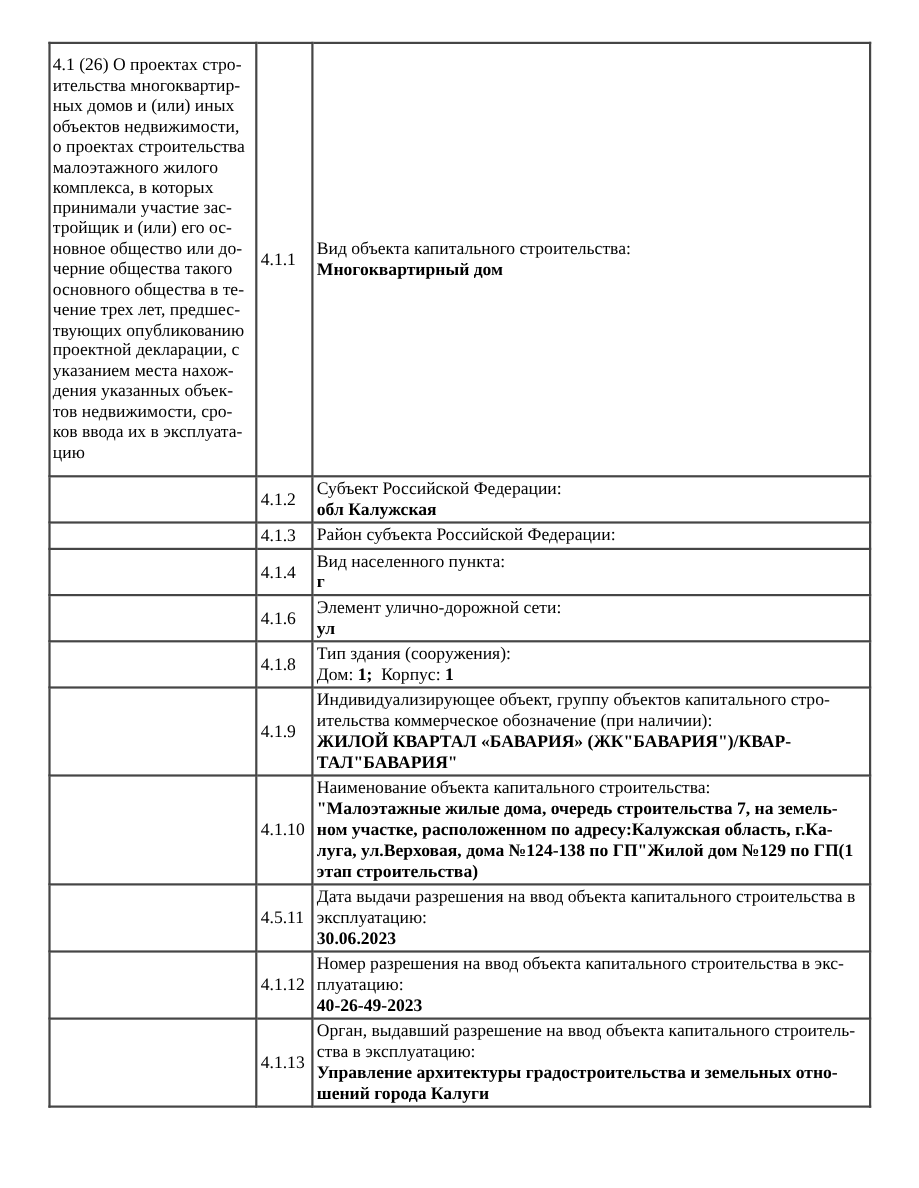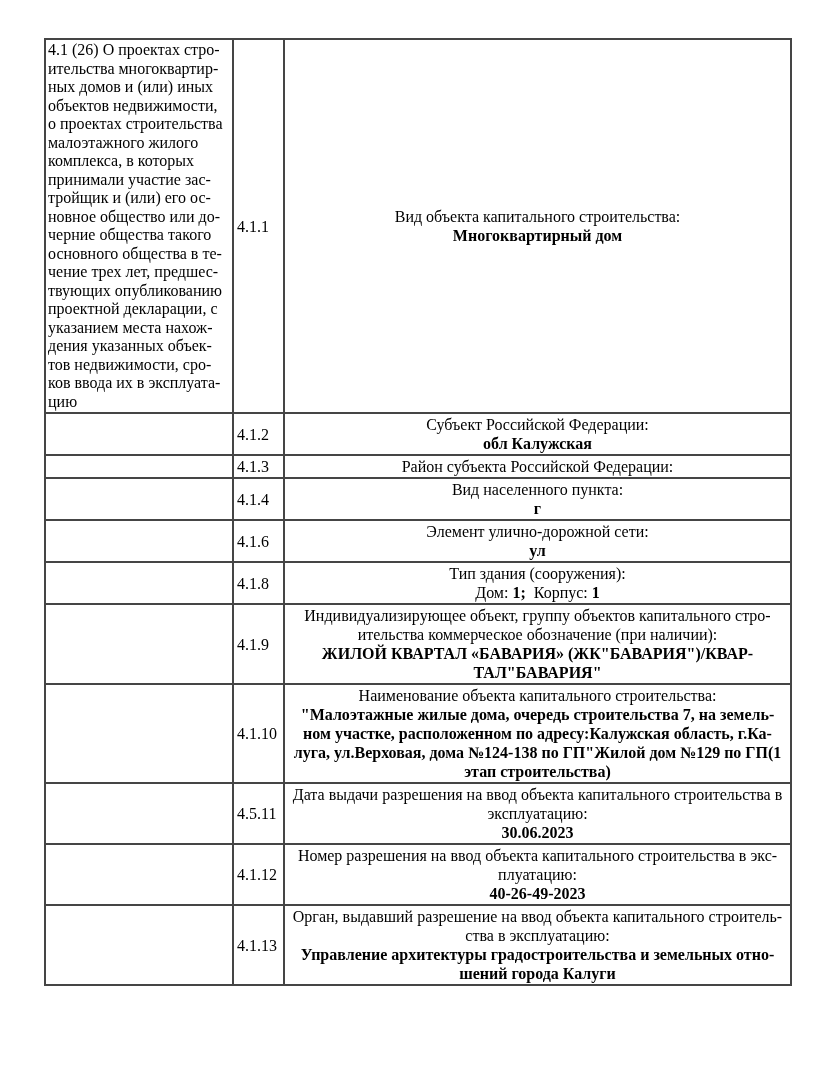--- a/index.html
+++ b/index.html
@@ -26,31 +26,30 @@
     border: 2px solid #454545;
     padding: 1px 3px;
     font-size: 16px;
     line-height: 19px;
     vertical-align: top;
     overflow: hidden;
   }
   td.desc {
     line-height: 18.5px;
     white-space: pre-line;
-    padding: 1px 2px;
+    padding: 11px 2px;
   }
   td.num {
     vertical-align: middle;
     padding-left: 3px;
     margin-left: 12px;
   }
   td.content.mid { vertical-align: middle; }
   .field-label, .field-value, .field-mixed {
     white-space: pre-line;
-    text-align: center;
   }
   .field-value { font-weight: bold; }
   .field-value:empty, .field-mixed:empty { display: none; }
   .part-bold { font-weight: bold; }
 </style>
 </head>
 <body>
 
 <table class="decl">
   <colgroup>

